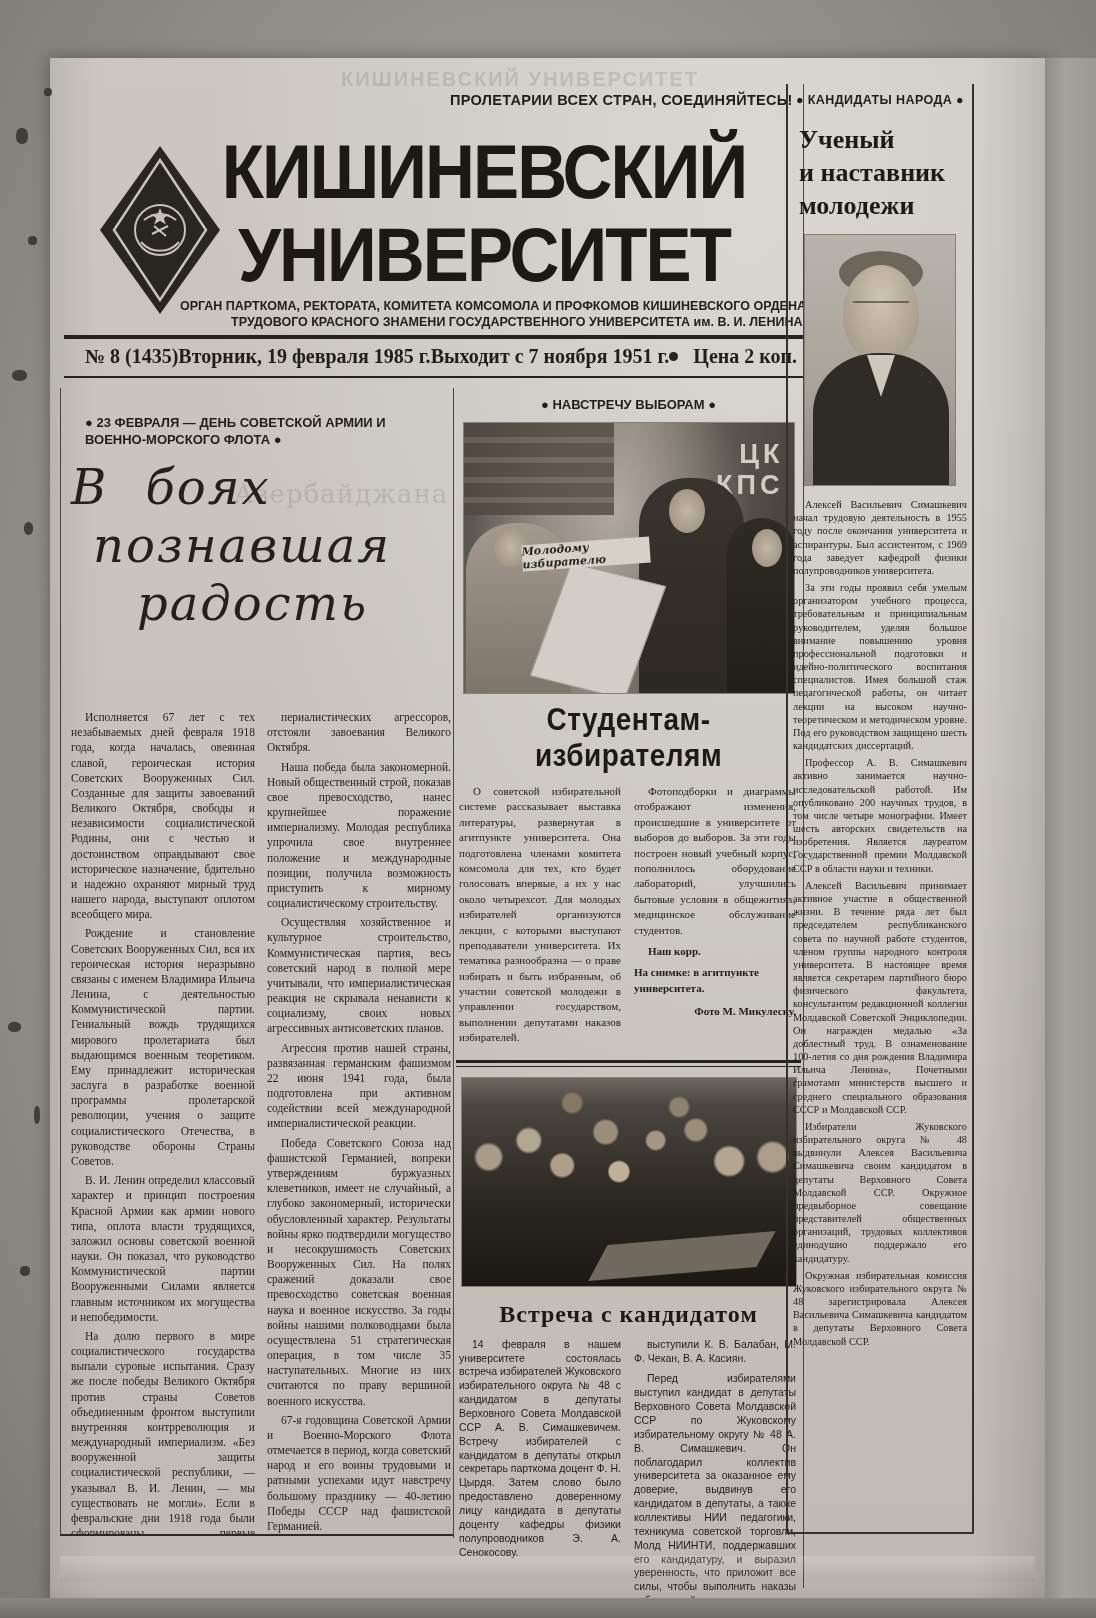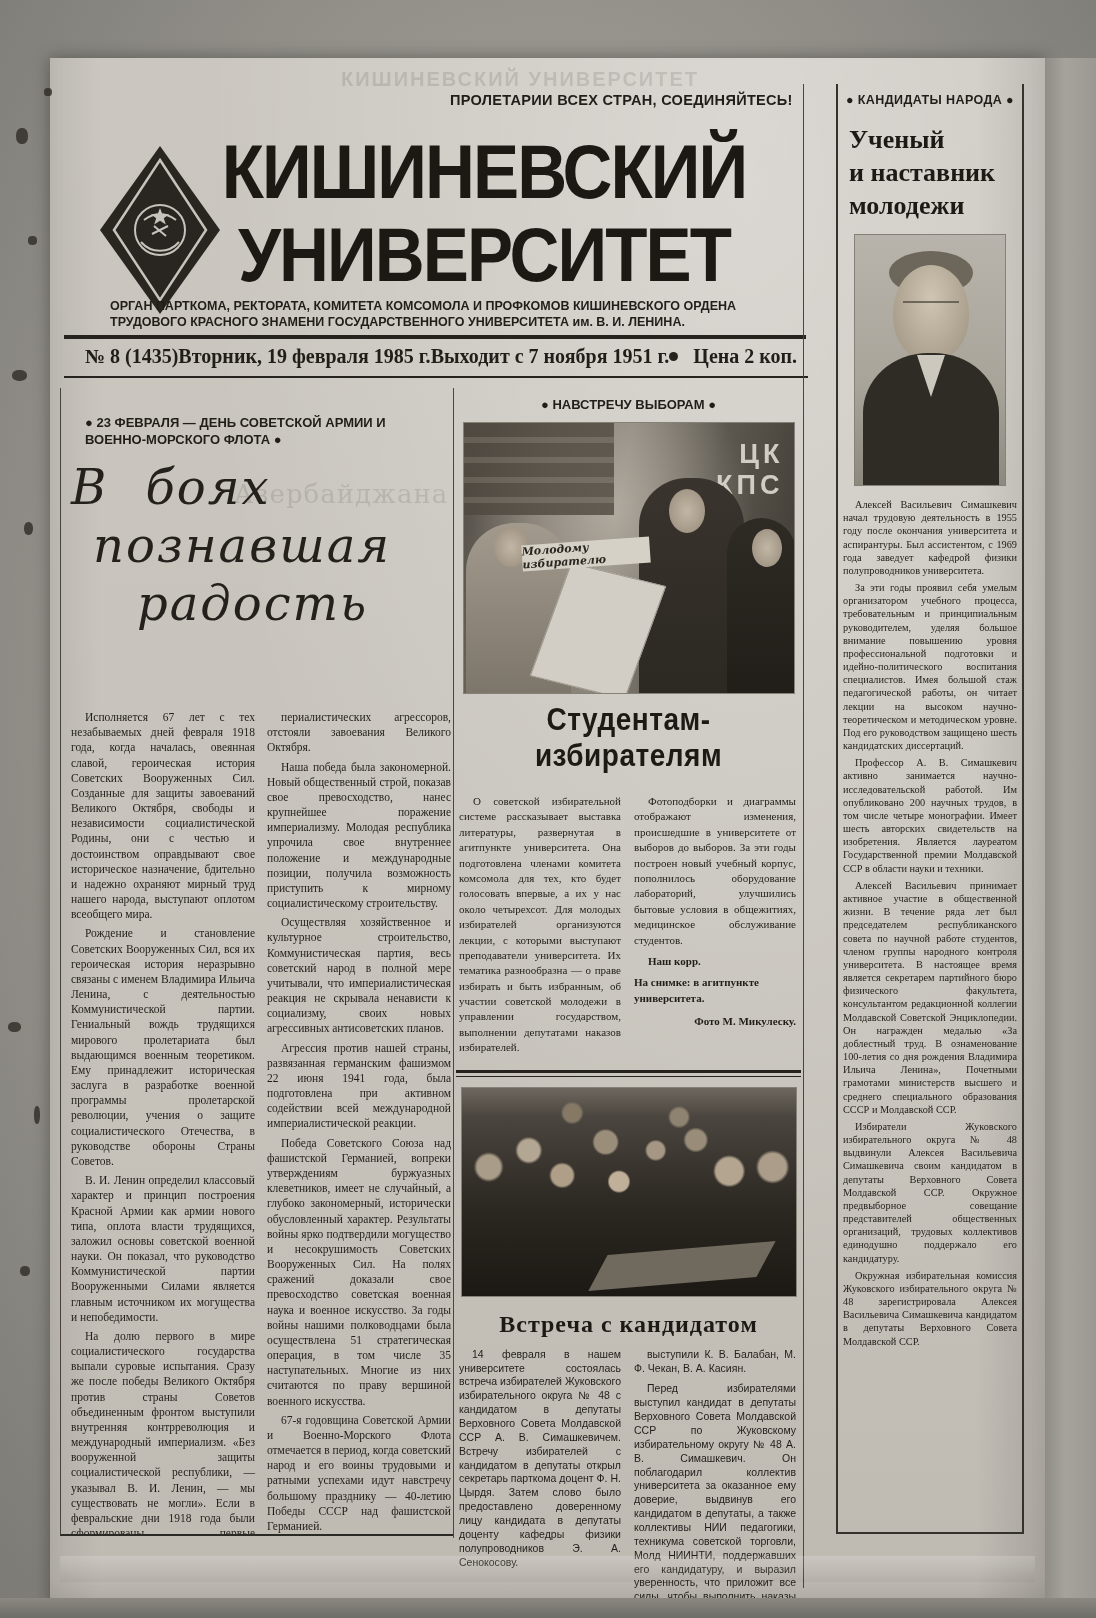--- a/index.html
+++ b/index.html
@@ -26,21 +26,21 @@
 
   
   .ghost-title{position:absolute;left:170px;top:10px;width:600px;text-align:center;
     font-weight:bold;font-size:20px;letter-spacing:2px;opacity:.12;filter:blur(.6px);}
   .slogan{position:absolute;left:400px;top:33px;font-weight:bold;font-size:15px;
     letter-spacing:.3px;white-space:nowrap;transform:scaleX(.97);transform-origin:left;}
   .badge{position:absolute;left:46px;top:84px;}
   .mast-title{position:absolute;left:104px;top:72px;width:660px;text-align:center;
     font-weight:bold;font-size:72px;line-height:78px;letter-spacing:-2px;
     transform:scale(.96,1.06);transform-origin:center top;color:#1c1915;}
-  .mast-sub{position:absolute;left:60px;top:240px;width:696px;text-align:left;
+  .mast-sub{position:absolute;left:60px;top:240px;width:696px;text-align:right;
     font-weight:bold;font-size:12.5px;line-height:16px;}
   .thick-rule{position:absolute;left:14px;top:277px;width:742px;height:4px;background:#26231e;}
   .date-row{position:absolute;left:14px;top:287px;width:742px;display:flex;
     justify-content:center;align-items:center;
     font-family:"Liberation Serif",serif;font-weight:bold;font-size:20px;}
   .date-row .issue{margin-left:18px;}
   .price-wrap{display:flex;align-items:center;gap:15px;margin-right:6px;}
   .dot{width:9px;height:9px;border-radius:50%;background:#26231e;display:inline-block;}
   .mast-rule2{position:absolute;left:14px;top:318px;width:744px;height:2px;background:#26231e;}
 
@@ -85,21 +85,21 @@
   .f3{left:288px;top:106px;width:30px;height:38px;}
   .sheet{position:absolute;left:85px;top:148px;width:96px;height:118px;background:#d3cec5;
     border:1px solid #9a958c;transform:rotate(14deg) skewX(-6deg);}
   .sign{position:absolute;left:58px;top:118px;width:128px;height:26px;background:#d6d1c7;
     transform:rotate(-4deg);display:flex;align-items:center;justify-content:center;
     font-family:"DejaVu Serif",serif;font-style:italic;font-weight:bold;font-size:11px;color:#2a261f;}
   .banner{position:absolute;right:10px;top:16px;text-align:right;font-weight:bold;
     font-size:27px;line-height:31px;letter-spacing:4px;color:#ddd8cd;opacity:.92;}
   .mid-head1{margin-top:12px;text-align:center;font-weight:bold;font-size:28px;
     transform:scaleY(1.12);letter-spacing:.5px;color:#1d1a16;}
-  .mid-body1{display:flex;gap:13px;margin:24px 3px 0;
+  .mid-body1{display:flex;gap:13px;margin:14px 3px 0;
     font-family:"Liberation Serif",serif;font-size:11px;line-height:1.4;}
   .mid-body1 .col{width:162px;}
   .sig{font-weight:bold;text-indent:14px;margin-top:6px;}
   .caption{font-weight:bold;margin-top:6px;}
   .credit{font-weight:bold;text-align:right;margin-top:8px;}
   .drule{margin-top:10px;height:3px;border-top:3px solid #26231e;border-bottom:1px solid #26231e;}
   .photo2{margin:10px auto 0;width:336px;height:210px;
     background:
       radial-gradient(circle at 8% 38%, #a99c88 0 3.5%, transparent 4.5%),
       radial-gradient(circle at 20% 30%, #b3a692 0 3.5%, transparent 4.5%),
@@ -115,21 +115,21 @@
       linear-gradient(#6d675e 0%,#4a453e 14%,#2b2721 58%,#1c1914 100%);}
   .table-top{position:absolute;left:140px;top:160px;width:160px;height:36px;background:#7e776b;
     transform:skewX(-32deg) rotate(-5deg);opacity:.85;}
   .mid-head2{margin-top:14px;text-align:center;font-family:"Liberation Serif",serif;
     font-weight:bold;font-size:24px;letter-spacing:1px;color:#1d1a16;}
   .mid-body2{display:flex;gap:13px;margin:10px 3px 0;font-size:10.5px;line-height:1.32;}
   .mid-body2 .col{width:162px;}
   .mid-body2 .col p{text-indent:13px;margin-bottom:7px;}
 
   
-  .cand{position:absolute;left:786px;top:26px;width:188px;height:1450px;box-sizing:border-box;
+  .cand{position:absolute;left:736px;top:26px;width:188px;height:1450px;box-sizing:border-box;
     border-left:2px solid #35312b;border-right:2px solid #35312b;border-bottom:2px solid #35312b;
     padding:0 5px;overflow:hidden;}
   .cand .kicker{text-align:center;margin-top:8px;font-size:12.5px;letter-spacing:.4px;}
   .cand-head{margin:14px 0 0 6px;font-family:"Liberation Serif",serif;font-weight:bold;
     font-size:26px;line-height:33px;color:#1d1a16;}
   .portrait{margin:12px auto 0;width:152px;height:252px;
     background:linear-gradient(#b9b4ab,#a9a49a 60%,#8e897f);}
   .head-shape{position:absolute;left:38px;top:30px;width:76px;height:96px;
     border-radius:50% 50% 46% 46%;background:radial-gradient(at 50% 35%, #cfc5b2, #a89d8b 78%);}
   .hair{position:absolute;left:34px;top:16px;width:84px;height:44px;border-radius:50%;background:#6d665b;}

